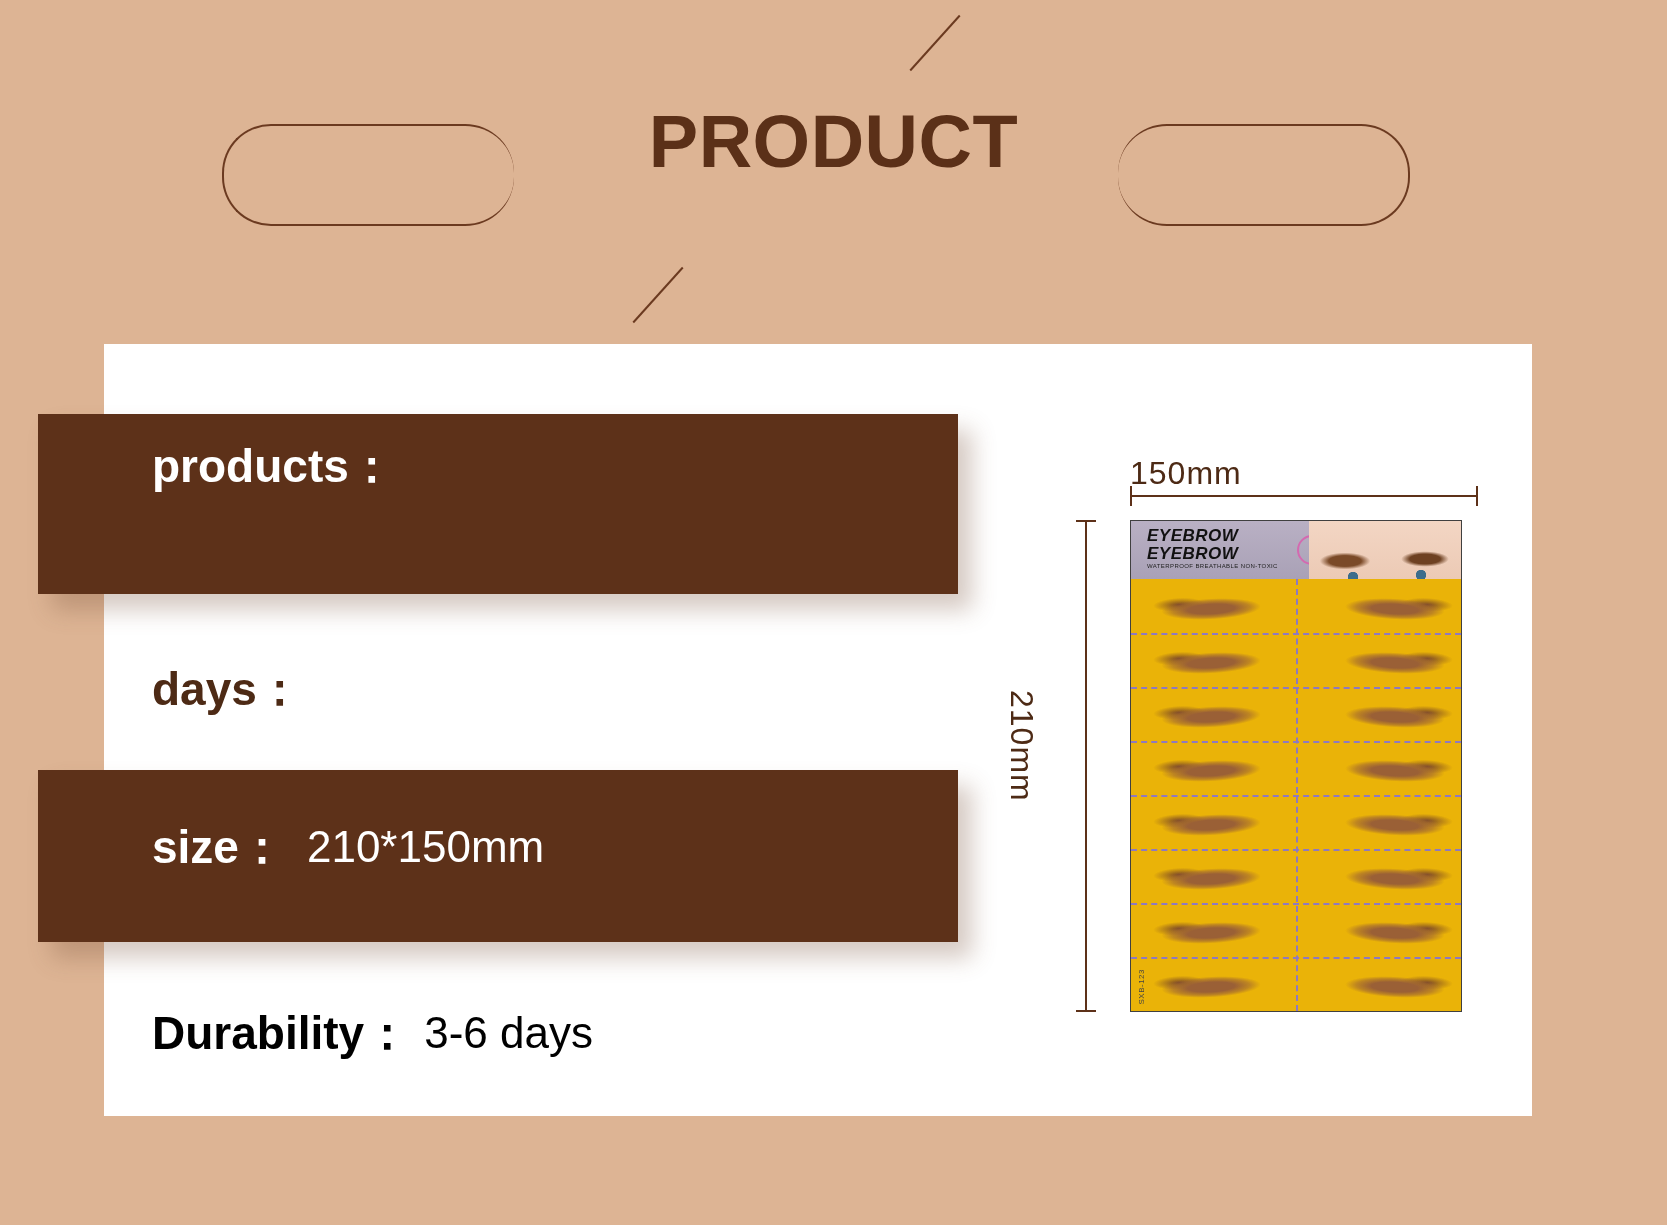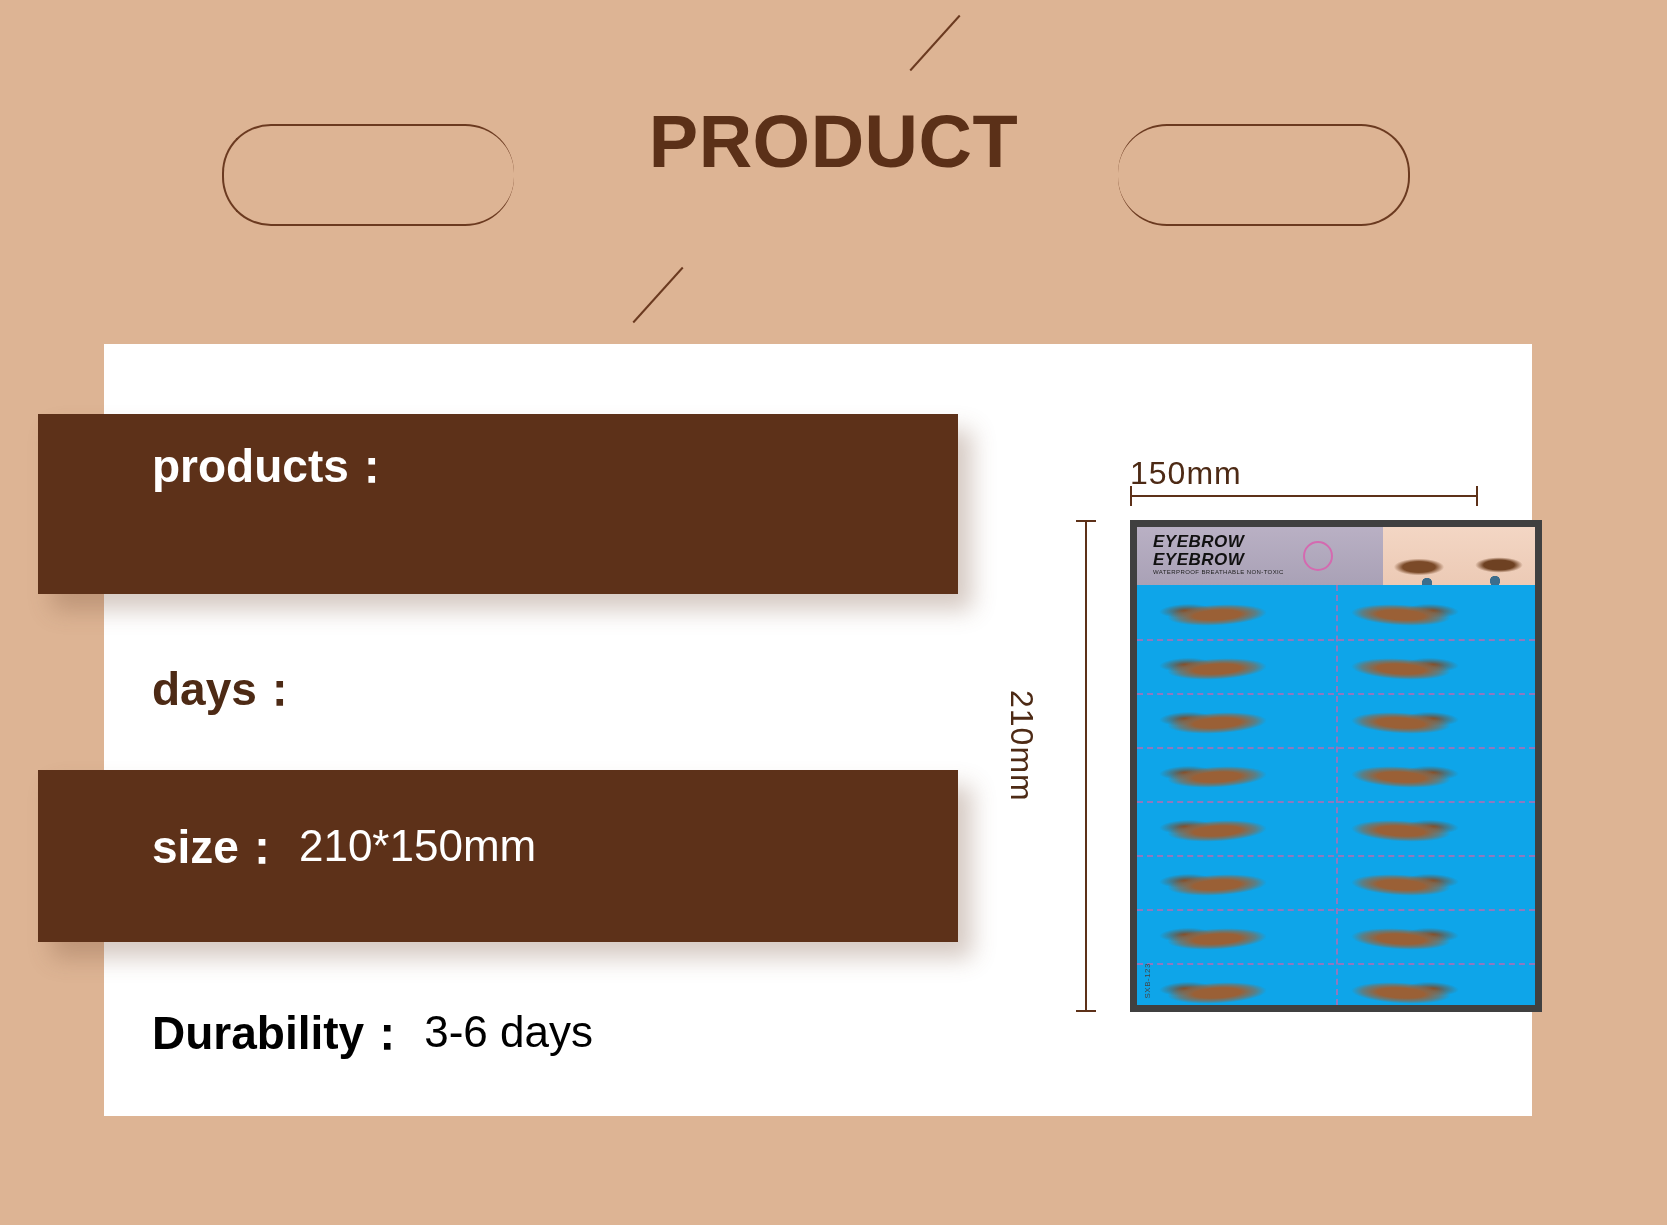--- a/index.html
+++ b/index.html
@@ -51,34 +51,34 @@
 
   
   .bar{
     position:absolute;background:#5d3119;
     box-shadow:14px 16px 22px rgba(120,80,55,0.30);
   }
   .bar-products{left:38px;top:414px;width:920px;height:180px;}
   .bar-size{left:38px;top:770px;width:920px;height:172px;}
 
   
-  .row{position:absolute;display:flex;align-items:flex-start;}
+  .row{position:absolute;display:flex;align-items:center;}
   .row .label{font-weight:700;white-space:nowrap;}
   .row .colon{font-weight:700;}
   .row .value{font-weight:300;white-space:pre-line;}
 
   .row-products{left:152px;top:436px;font-size:46px;color:#ffffff;line-height:1.34;}
   .row-products .label{font-size:46px;}
   .row-products .value{font-size:44px;margin-left:14px;}
 
   .row-brand{left:152px;top:662px;font-size:46px;color:#4d2a15;line-height:1.2;}
   .row-brand .value{margin-left:14px;font-size:44px;}
 
   .row-size{left:152px;top:820px;font-size:46px;color:#ffffff;line-height:1.2;}
-  .row-size .value{margin-left:14px;font-size:44px;}
+  .row-size .value{margin-left:22px;font-size:44px;}
 
   .row-durability{left:152px;top:1006px;font-size:46px;color:#000000;line-height:1.2;}
   .row-durability .value{margin-left:14px;font-size:44px;}
 
   
   .dim-h{position:absolute;left:1130px;top:495px;width:348px;height:2px;background:#5d3119;}
   .dim-h::before,.dim-h::after{
     content:"";position:absolute;top:-9px;width:2px;height:20px;background:#5d3119;
   }
   .dim-h::before{left:0;}
@@ -95,22 +95,22 @@
   .dim-v::before{top:0;}
   .dim-v::after{bottom:0;}
   .dim-v-label{
     position:absolute;left:1040px;top:690px;
     font-size:32px;font-weight:300;color:#4d2a15;letter-spacing:1px;
     transform:rotate(90deg);transform-origin:left top;white-space:nowrap;
   }
 
   
   .sheet{
-    position:absolute;left:1130px;top:520px;width:412px;height:492px;
-    background:#0ea5e9;border:7px solid #404040;box-sizing:border-box;
+    position:absolute;left:1130px;top:520px;width:332px;height:492px;
+    background:#eab308;border:1px solid #404040;box-sizing:border-box;
     overflow:hidden;
   }
   .sheet-header{
     position:absolute;left:0;top:0;width:100%;height:58px;
     background:linear-gradient(180deg,#b9b0c4 0%,#a9a1b6 100%);
     overflow:hidden;
   }
   .sheet-brand{
     position:absolute;left:16px;top:6px;color:#111;
     font-weight:700;font-style:italic;font-size:17px;line-height:1.05;

